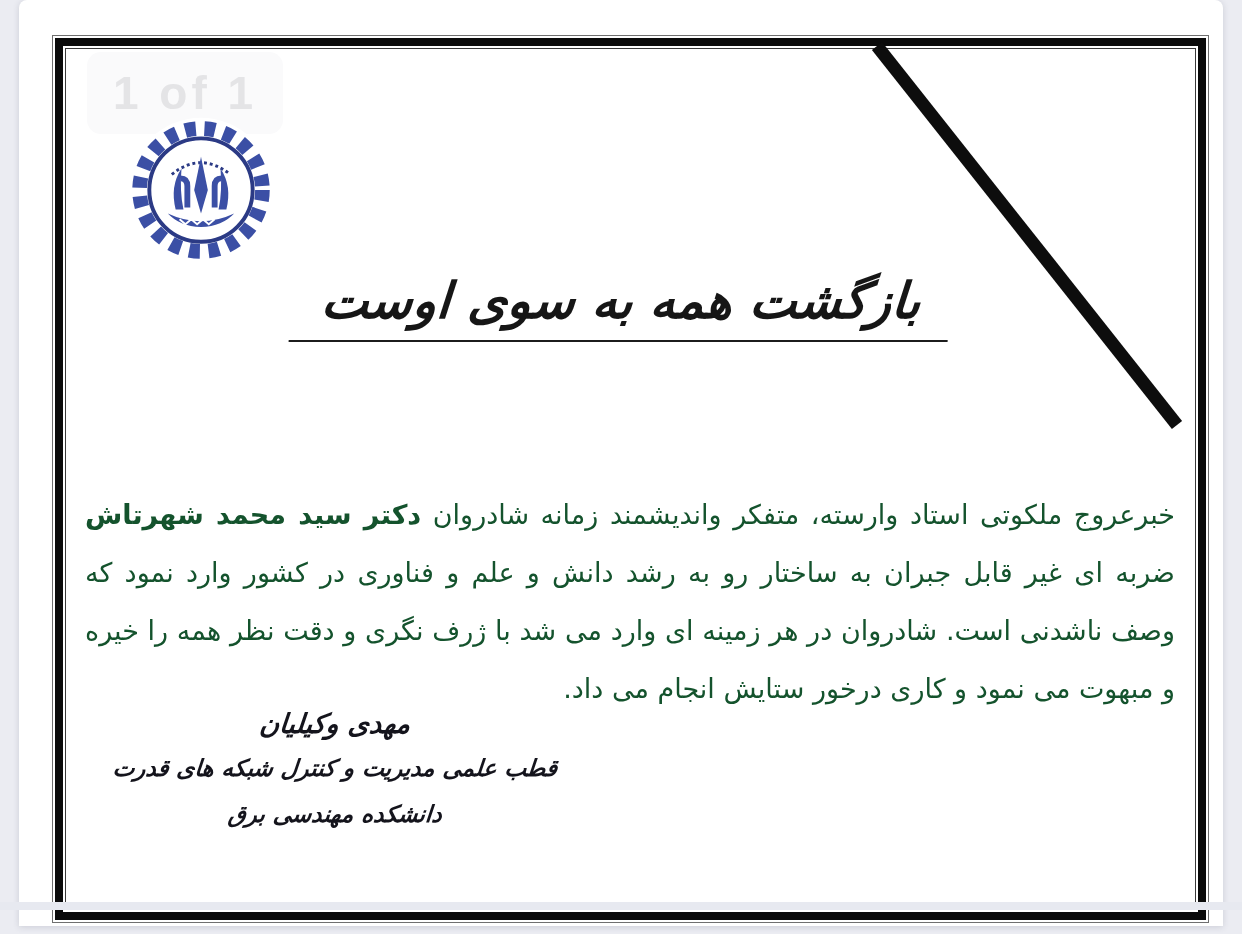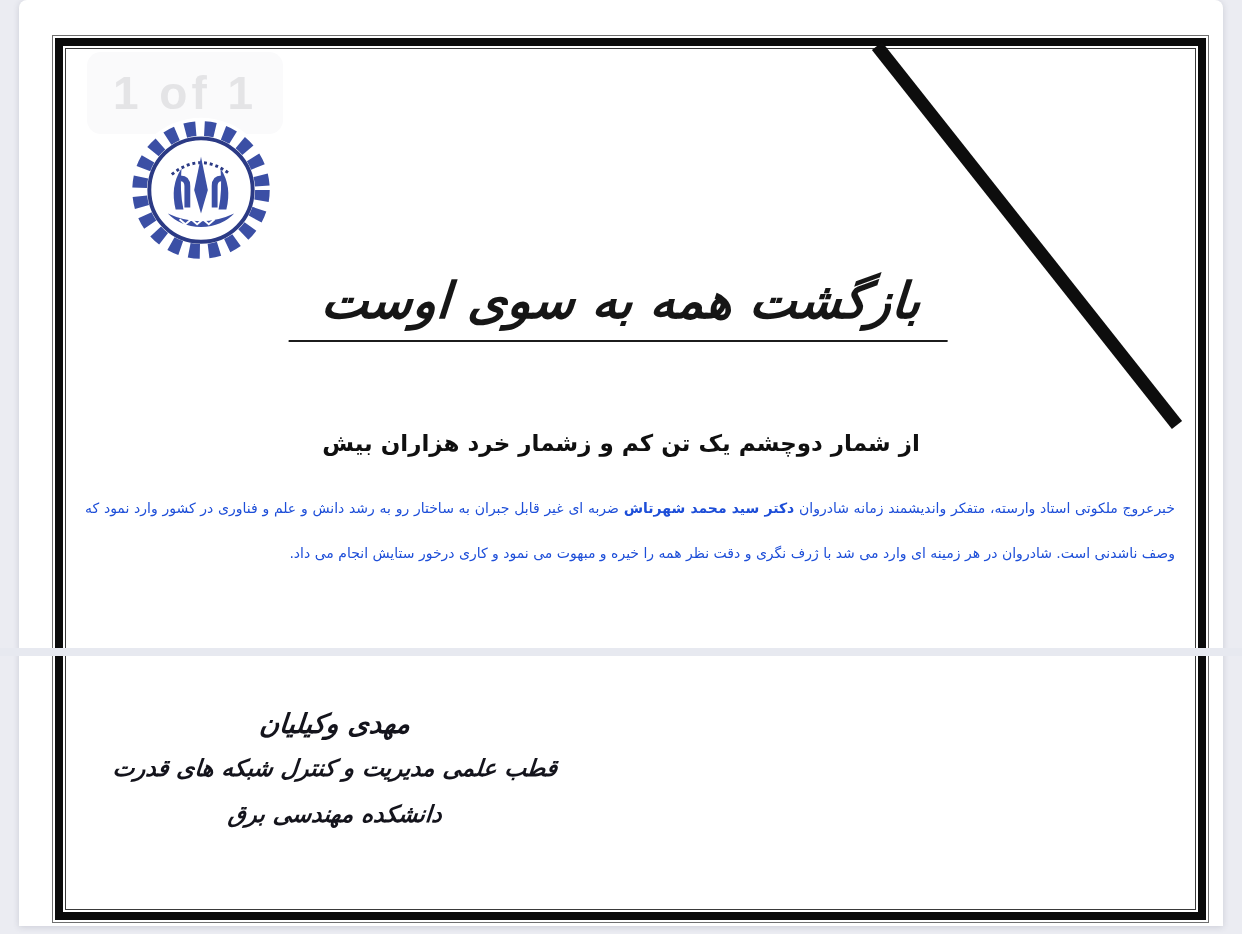--- a/index.html
+++ b/index.html
@@ -2,21 +2,21 @@
 <html lang="fa"><head>
 <meta charset="utf-8">
 <style>
   html,body{
     margin:0; padding:0;
     width:1242px; height:934px;
     overflow:hidden;
     background:#ebecf2;
     font-family:"DejaVu Sans", sans-serif;
   }
-  .viewer{ position:relative; width:1242px; height:656px; }
+  .viewer{ position:relative; width:1242px; height:910px; }
 
   
   .page{
     position:absolute; left:19px; top:0; width:1204px; height:926px;
     background:#ffffff;
     border-radius:8px 8px 0 0;
     box-shadow:0 1px 6px rgba(60,64,90,.18);
   }
 
   
@@ -67,21 +67,21 @@
 
   .subtitle{
     position:absolute; top:430px; left:0; right:0;
     text-align:center; direction:rtl;
     font-size:23px; font-weight:bold; color:#101010;
   }
 
   .body-text{
     position:absolute; top:486px; left:66px; right:48px;
     direction:rtl; text-align:justify;
-    font-size:14px; line-height:45px; color:#1d4ed8;
+    font-size:27px; line-height:58px; color:#14532d;
   }
   .body-text p{ margin:0; }
   .bold-name{ font-weight:bold; }
 
   .signature{
     position:absolute; top:708px; left:92px; width:448px;
     direction:rtl; text-align:center;
     color:#14141c;
     font-style:italic;
   }
@@ -128,21 +128,20 @@
       <path d="M46,104 Q80,120 114,104 Q102,117 80,118 Q58,117 46,104 Z" fill="#3b4fa5"></path>
       <path d="M58,110 l6,5 l6,-5 l6,5 l6,-5 l6,5 l6,-5" fill="none" stroke="#ffffff" stroke-width="2"></path>
     </svg>
 
     <div class="content">
 
       <div class="heading-wrap">
         <span class="heading">بازگشت همه به سوی اوست</span>
       </div>
 
-      <div class="subtitle">از شمار دوچشم یک تن کم و زشمار خرد هزاران بیش</div>
 
       <div class="body-text">
         <p><span>خبرعروج ملکوتی استاد وارسته، متفکر واندیشمند زمانه شادروان </span><span class="bold-name">دکتر سید محمد شهرتاش</span><span> ضربه ای غیر قابل جبران به ساختار رو به رشد دانش و علم و فناوری در کشور وارد نمود که وصف ناشدنی است. شادروان در هر زمینه ای وارد می شد با ژرف نگری و دقت نظر همه را خیره و مبهوت می نمود و کاری درخور ستایش انجام می داد.</span></p>
       </div>
 
       <div class="signature">
         <div class="sig-name">مهدی وکیلیان</div>
         <div class="sig-line">قطب علمی مدیریت و کنترل شبکه های قدرت</div>
         <div class="sig-line">دانشکده مهندسی برق</div>
       </div>

